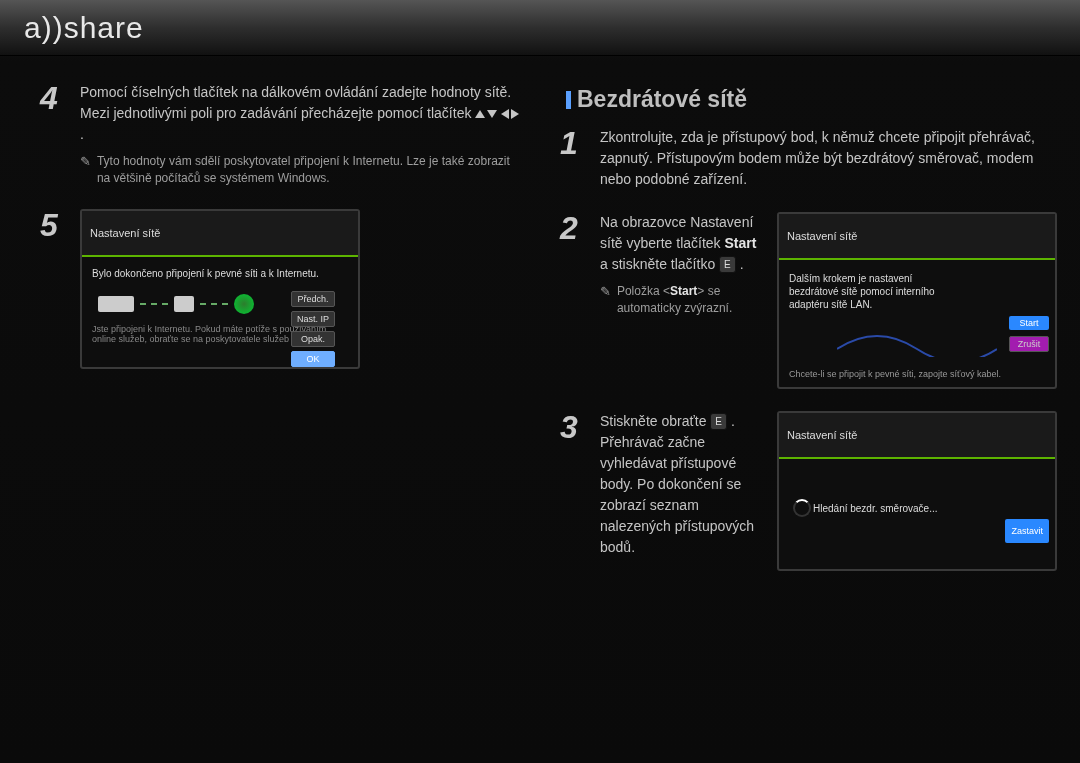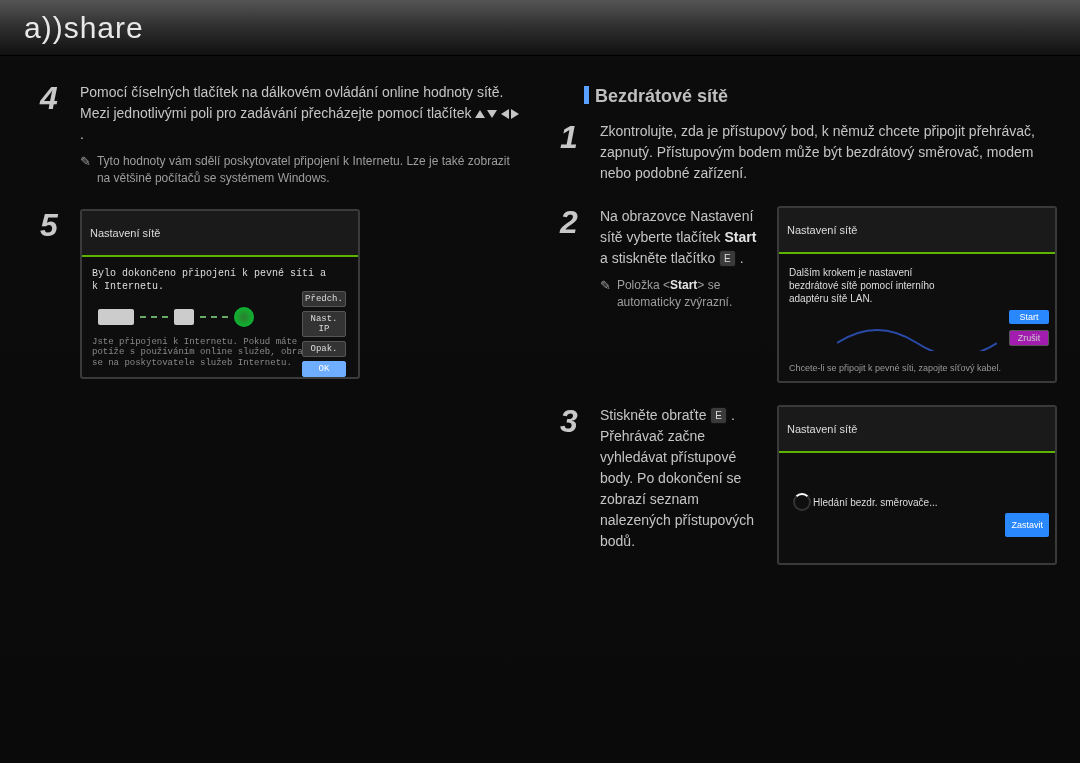--- a/index.html
+++ b/index.html
@@ -15,21 +15,21 @@
     display: flex; align-items: center; padding-left: 24px;
     border-bottom: 1px solid #000;
   }
   .logo {
     font-family: "Segoe UI", Arial, sans-serif;
     font-size: 30px; font-weight: 300; letter-spacing: 1px;
     color: #e8e8e8; display: flex; align-items: center;
   }
   .content { display:flex; gap: 40px; padding: 26px 40px 0 40px; }
   .col { width: 480px; }
-  .section-title { color:#bfbfbf; font-size:18px; font-weight:bold; margin: 4px 0 14px 24px; }
+  .section-title { color:#bfbfbf; font-size:23px; font-weight:bold; margin: 4px 0 14px 6px; }
   .section-title .bar { display:inline-block; width:5px; height:18px; background:#5aa0ff; margin-right:6px; vertical-align:-2px;}
   .step { display:flex; gap:14px; margin-bottom: 22px; }
   .num { font-size:32px; font-weight:bold; font-style:italic; color:#c8c8c8; width:26px; flex-shrink:0; line-height:1; }
   .step-body { font-size:14px; line-height:1.5; color:#c5c5c5; flex:1; }
   .step-body b { color:#e4e4e4; }
   .arrows { display:inline-flex; gap:0px; align-items:center; }
   .tri { width:0;height:0;border-style:solid; display:inline-block; }
   .tri.up { border-width:0 5px 8px 5px; border-color:transparent transparent #c5c5c5 transparent;}
   .tri.down { border-width:8px 5px 0 5px; border-color:#c5c5c5 transparent transparent transparent; margin-left:2px;}
   .tri.left { border-width:5px 8px 5px 0; border-color:transparent #c5c5c5 transparent transparent; margin-left:4px;}
@@ -40,24 +40,24 @@
   .step-row { display:flex; gap:12px; align-items:flex-start; }
   .step-text-narrow { width: 165px; }
   
   .panel {
     width: 280px; background:#0e0e0e; border:2px solid #3a3a3a; border-radius:3px; overflow:hidden;
     font-size:10px; color:#ccc;
   }
   .panel-h {
     background:#1a1a1a; padding:16px 8px; font-size:11px; color:#ddd; border-bottom:2px solid #5db400;
   }
-  .panel-body { padding:10px 25px 8px 10px; position:relative; min-height:110px;font-family:Liberation Mono, monospace; }
+  .panel-body { padding:10px 25px 8px 10px; position:relative; min-height:110px; }
   .panel-msg { font-size:10px; color:#ddd; line-height:1.3; }
   .panel-footer { font-size:9px; color:#888; line-height:1.2; margin-top:10px;}
-  .side-btns { position:absolute; right:12px; top:34px; display:flex; flex-direction:column; gap:4px;}
+  .side-btns { position:absolute; right:23px; top:34px; display:flex; flex-direction:column; gap:4px;}
   .sbtn { background:#333; border:1px solid #555; border-radius:2px; font-size:9px; color:#ddd; width:44px; text-align:center; padding:2px 0;}
   .sbtn.ok { background:#6faeff; border-color:#6faeff; color:#fff;}
   .diagram { display:flex; align-items:center; gap:6px; margin:14px 0 0 6px;}
   .dbox { width:36px; height:16px; background:#ccc; border-radius:2px; }
   .dash { width:28px; border-top:2px dashed #6a6; }
   .globe { width:20px;height:20px;border-radius:50%; background:radial-gradient(#2d7d2d,#0c3); }
   .panel2-body { padding:12px 10px 8px 10px; position:relative; min-height:120px;}
   .wave { margin:18px auto 4px; width:160px; height:28px; position:relative;}
   .wave svg { width:100%; height:100%; }
   .rbtns { position:absolute; right:6px; top:56px; display:flex; flex-direction:column; gap:6px;}
@@ -84,21 +84,21 @@
     </div>
   </div>
 
   <div class="content">
 
     <div class="col">
 
       <div class="step">
         <div class="num">4</div>
         <div class="step-body">
-          <span>Pomocí číselných tlačítek na dálkovém ovládání online hodnoty sítě. Mezi jednotlivými poli pro zadávání přecházejte pomocí tlačítek </span>
+          <span>Pomocí číselných tlačítek na dálkovém ovládání zadejte hodnoty sítě. Mezi jednotlivými poli pro zadávání přecházejte pomocí tlačítek </span>
           <span class="arrows">
             <span class="tri up"></span>
               <span class="tri down"></span>
               <span class="tri left"></span>
               <span class="tri right"></span>
           </span><span>.</span>
           <div class="note-line">
             <span class="pencil">✎</span>
             <span>Tyto hodnoty vám sdělí poskytovatel připojení k Internetu. Lze je také zobrazit na většině počítačů se systémem Windows.</span>
           </div>

